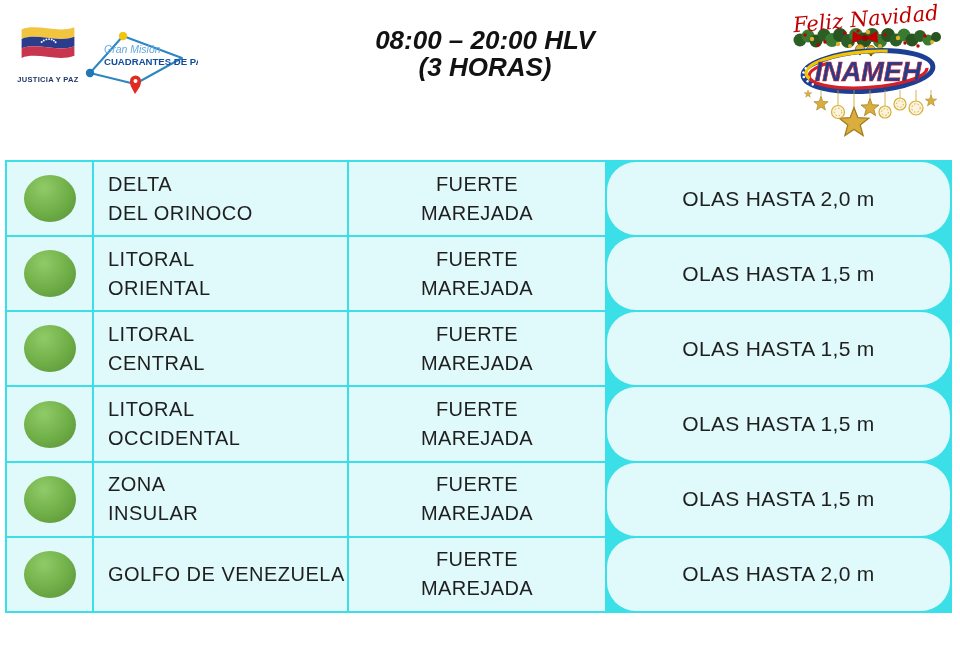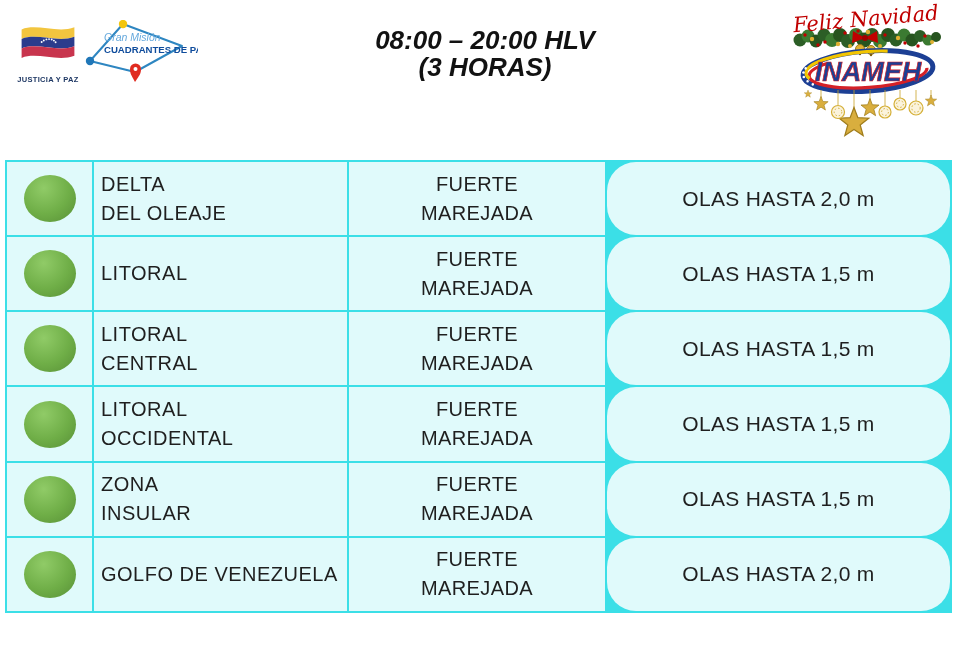--- a/index.html
+++ b/index.html
@@ -9,21 +9,21 @@
     font-family:"Liberation Sans", sans-serif;
     --table-border:#3BDFE7; --cell-bg:#E0FAFB; --table-text:#1F1F1F; --title-text:#121212;
   }
 
   
   .logo-justicia { position:absolute; left:17px; top:22px; width:62px; text-align:center; }
   .logo-justicia .label {
     display:block; margin-top:11px; font-size:7.5px; font-weight:bold; letter-spacing:.3px;
     color:#1F3864; white-space:nowrap;
   }
-  .logo-cuadrantes { position:absolute; left:80px; top:20px; }
+  .logo-cuadrantes { position:absolute; left:80px; top:32px; }
   .title-block {
     position:absolute; left:200px; top:27px; width:570px; text-align:center;
     color:var(--title-text); font-weight:bold; font-style:italic;
   }
   .title-l1 { font-size:35px; line-height:39px; white-space:nowrap; }
   .title-l2 { font-size:26px; line-height:28px; white-space:nowrap; }
   .title-l3 { font-size:26px; line-height:27px; white-space:nowrap; }
   .title-l4 { font-size:26px; line-height:27px; white-space:nowrap; }
   .logo-inameh { position:absolute; left:788px; top:2px; }
 
@@ -36,21 +36,21 @@
   }
   .row { display:contents; }
   .cell { background:var(--cell-bg); display:flex; color:var(--table-text); }
   .c-status { align-items:center; justify-content:center; }
   .dot {
     width:52px; height:47px; border-radius:50%;
     background:radial-gradient(circle at 38% 28%, #90CB67 0%, #6FAE47 55%, #578F36 100%);
   }
   .c-zone {
     flex-direction:column; justify-content:center; align-items:flex-start;
-    padding-left:7px; font-size:20px; line-height:29px; letter-spacing:.5px;
+    padding-left:14px; font-size:20px; line-height:29px; letter-spacing:.5px;
   }
   .c-cond {
     flex-direction:column; justify-content:center; align-items:center;
     text-align:center; font-size:20px; line-height:29px; letter-spacing:.4px;
   }
   .c-waves { align-items:center; justify-content:center; font-size:21px; letter-spacing:.3px;border-radius:29px; }
 </style>
 </head>
 <body style="--table-border: #3BDFE7; --cell-bg: #E0FAFB; --table-text: #1F1F1F; --title-text: #121212; --status-green: #6FAE47; --inameh-blue: #1C3F94; --inameh-red: #D42027; --inameh-yellow: #F2C500; --navidad-red: #C00000; --flag-yellow: #F2C53F; --flag-blue: #2B3C8C; --flag-red: #C8354E; --cuadrantes-blue: #0F4C9C;">
 
@@ -199,37 +199,38 @@
 </div>
 
 <div class="forecast-table">
 
   <div class="row">
     <div class="cell c-status">
         <span class="dot"></span>
       </div>
     <div class="cell c-zone">
       <span>DELTA</span>
-      <span>DEL OLEAJE</span>
+      <span>DEL ORINOCO</span>
     </div>
     <div class="cell c-cond">
       <span>FUERTE</span>
       <span>MAREJADA</span>
     </div>
     <div class="cell c-waves">
       <span>OLAS HASTA 2,0 m</span>
     </div>
   </div>
 
   <div class="row">
     <div class="cell c-status">
         <span class="dot"></span>
       </div>
     <div class="cell c-zone">
       <span>LITORAL</span>
+      <span>ORIENTAL</span>
     </div>
     <div class="cell c-cond">
       <span>FUERTE</span>
       <span>MAREJADA</span>
     </div>
     <div class="cell c-waves">
       <span>OLAS HASTA 1,5 m</span>
     </div>
   </div>
 

